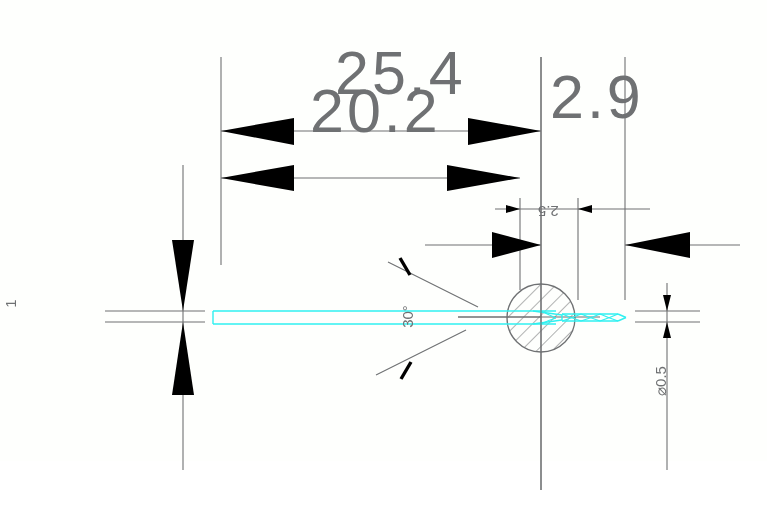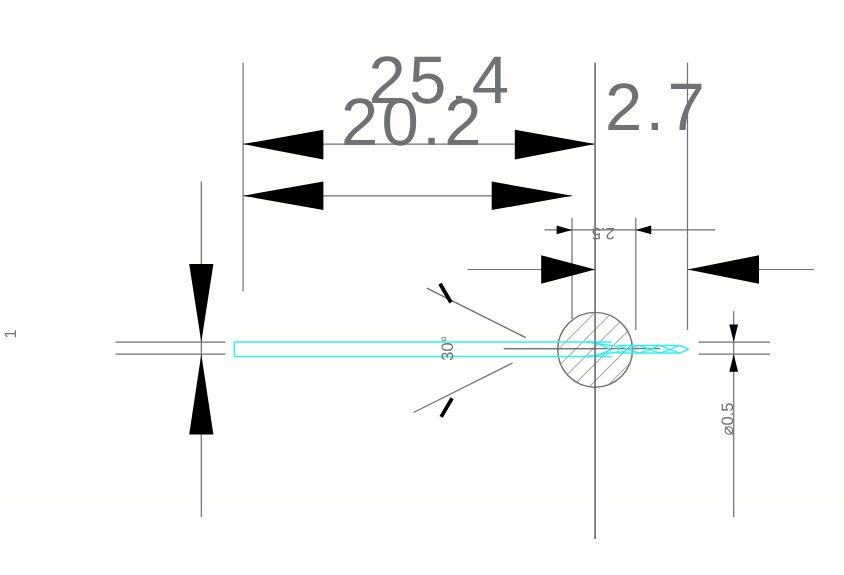--- a/index.html
+++ b/index.html
@@ -163,21 +163,21 @@
       <line x1="458" y1="317" x2="541" y2="317"></line>
       <line x1="541" y1="57" x2="541" y2="490"></line>
     </g>
 
   </svg>
 
   <div class="dim-text big" style="left:335px; top:38px;">25.4</div>
 
   <div class="dim-text big" style="left:310px; top:76px;">20.2</div>
 
-  <div class="dim-text big" style="left:550px; top:62px;">2.7</div>
+  <div class="dim-text big" style="left:550px; top:62px;">2.9</div>
 
   <div class="dim-text small" style="left:538px; top:203px; transform:rotate(180deg); transform-origin:center;">2.5</div>
 
   <div class="dim-text small" style="left:6px; top:295px; transform:rotate(-90deg); transform-origin:center;">1</div>
 
   <div class="dim-text small" style="left:396px; top:308px; transform:rotate(-90deg); transform-origin:center;">30°</div>
 
   <div class="dim-text small" style="left:646px; top:372px; transform:rotate(-90deg); transform-origin:center;">⌀0.5</div>
 
 </div>

